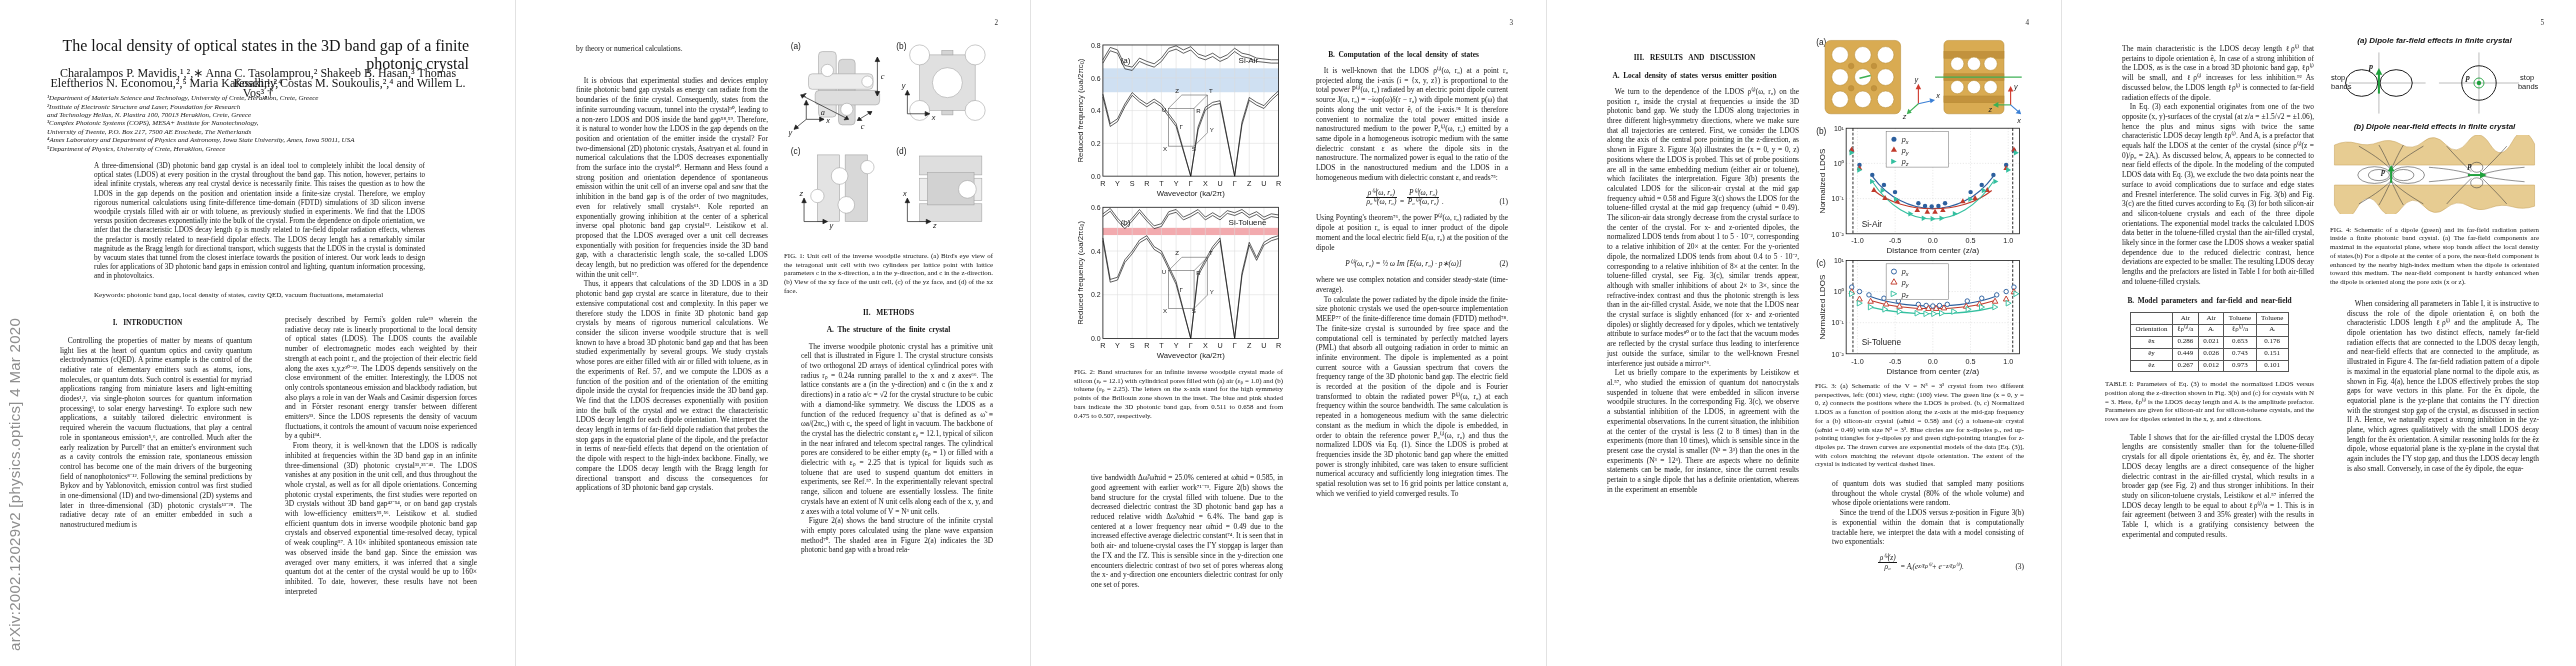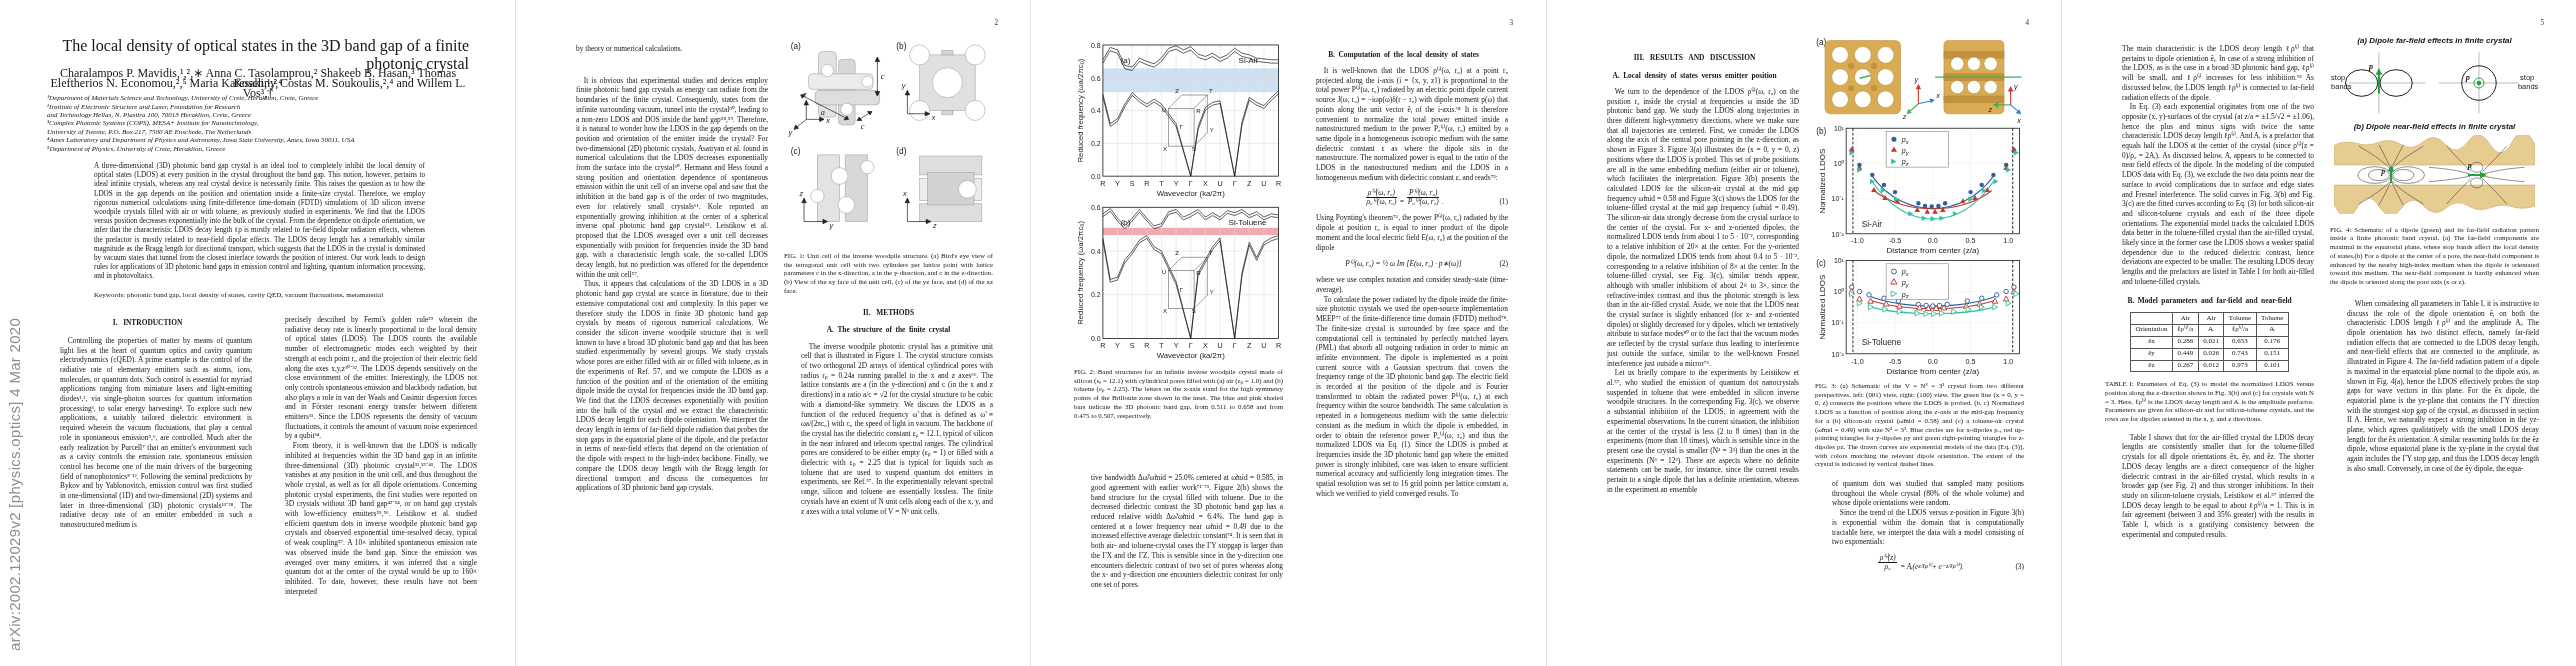--- a/index.html
+++ b/index.html
@@ -157,20 +157,21 @@
           <line x1="222" y1="334" x2="264" y2="334"></line>
             <polygon points="264,334 256,330 256,338"></polygon>
         </g>
         <text x="214" y="288" font-size="13" font-style="italic">x</text>
         <text x="268" y="346" font-size="13" font-style="italic">z</text>
       </svg>
       <div class="caption">FIG. 1:   Unit cell of the inverse woodpile structure.  (a) Bird's eye view of the tetragonal unit cell with two cylinders per lattice point with lattice parameters c in the x-direction, a in the y-direction, and c in the z-direction. (b) View of the xy face of the unit cell, (c) of the yz face, and (d) of the xz face.</div>
       <div class="sechead" style="margin-top:12.2px">II. METHODS</div>
       <div class="subhead">A. The structure of the finite crystal</div>
       <p>The inverse woodpile photonic crystal has a primitive unit cell that is illustrated in Figure 1. The crystal structure consists of two orthogonal 2D arrays of identical cylindrical pores with radius rₚ = 0.24a running parallel to the x and z axes⁶⁶. The lattice constants are a (in the y-direction) and c (in the x and z directions) in a ratio a/c = √2 for the crystal structure to be cubic with a diamond-like symmetry. We discuss the LDOS as a function of the reduced frequency ω̃ that is defined as ω̃ ≡ ωa/(2πc₀) with c₀ the speed of light in vacuum. The backbone of the crystal has the dielectric constant εᵦ = 12.1, typical of silicon in the near infrared and telecom spectral ranges. The cylindrical pores are considered to be either empty (εₚ = 1) or filled with a dielectric with εₚ = 2.25 that is typical for liquids such as toluene that are used to suspend quantum dot emitters in experiments, see Ref.⁵⁷. In the experimentally relevant spectral range, silicon and toluene are essentially lossless. The finite crystals have an extent of N unit cells along each of the x, y, and z axes with a total volume of V = N³ unit cells.</p>
+      <p>Figure 2(a) shows the band structure of the infinite crystal with empty pores calculated using the plane wave expansion method⁷⁰. The shaded area in Figure 2(a) indicates the 3D photonic band gap with a broad rela-</p>
     </div>
   </div>
 
   <div class="page sep" style="left:1030px">
     <div class="pagenum">3</div>
     <div class="col" style="left:43px;top:37px">
       <svg width="209" height="325" viewBox="0 0 376 584" style="font-size:13.4px">
 
         <rect x="52" y="56" width="316" height="43" fill="#cfe0f2"></rect>
         <g stroke="#dcdcdc" stroke-width="1">

